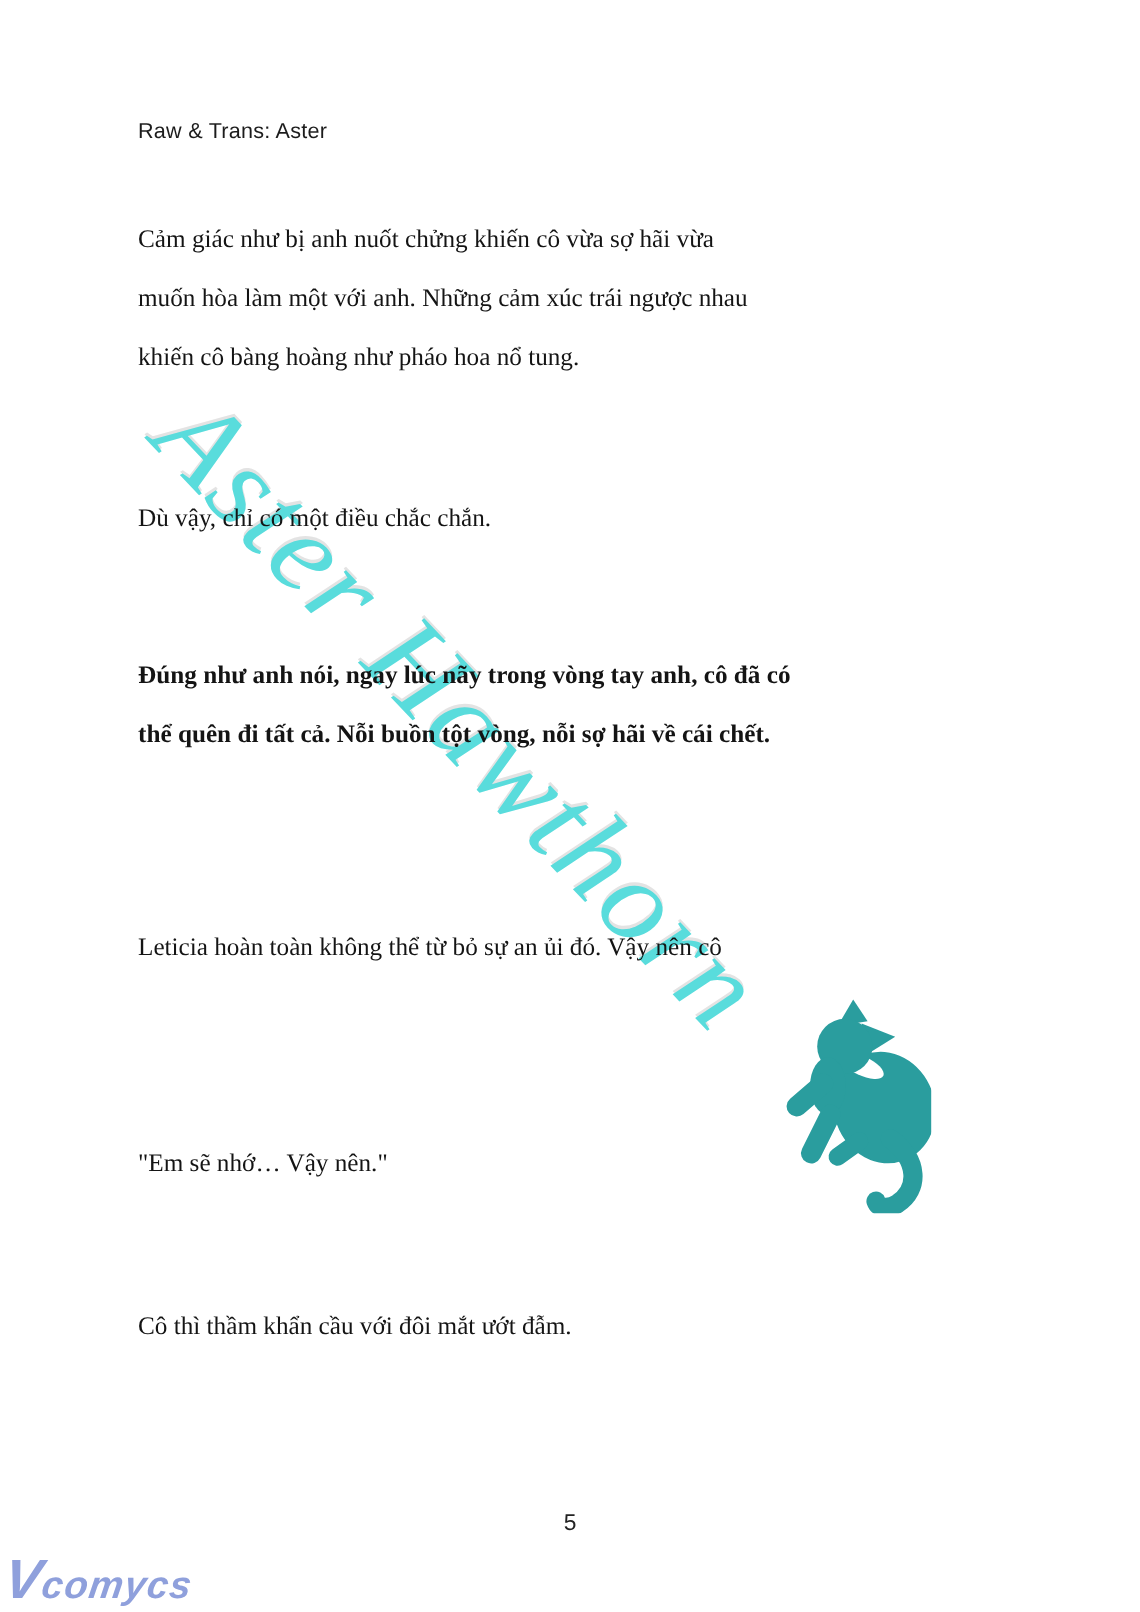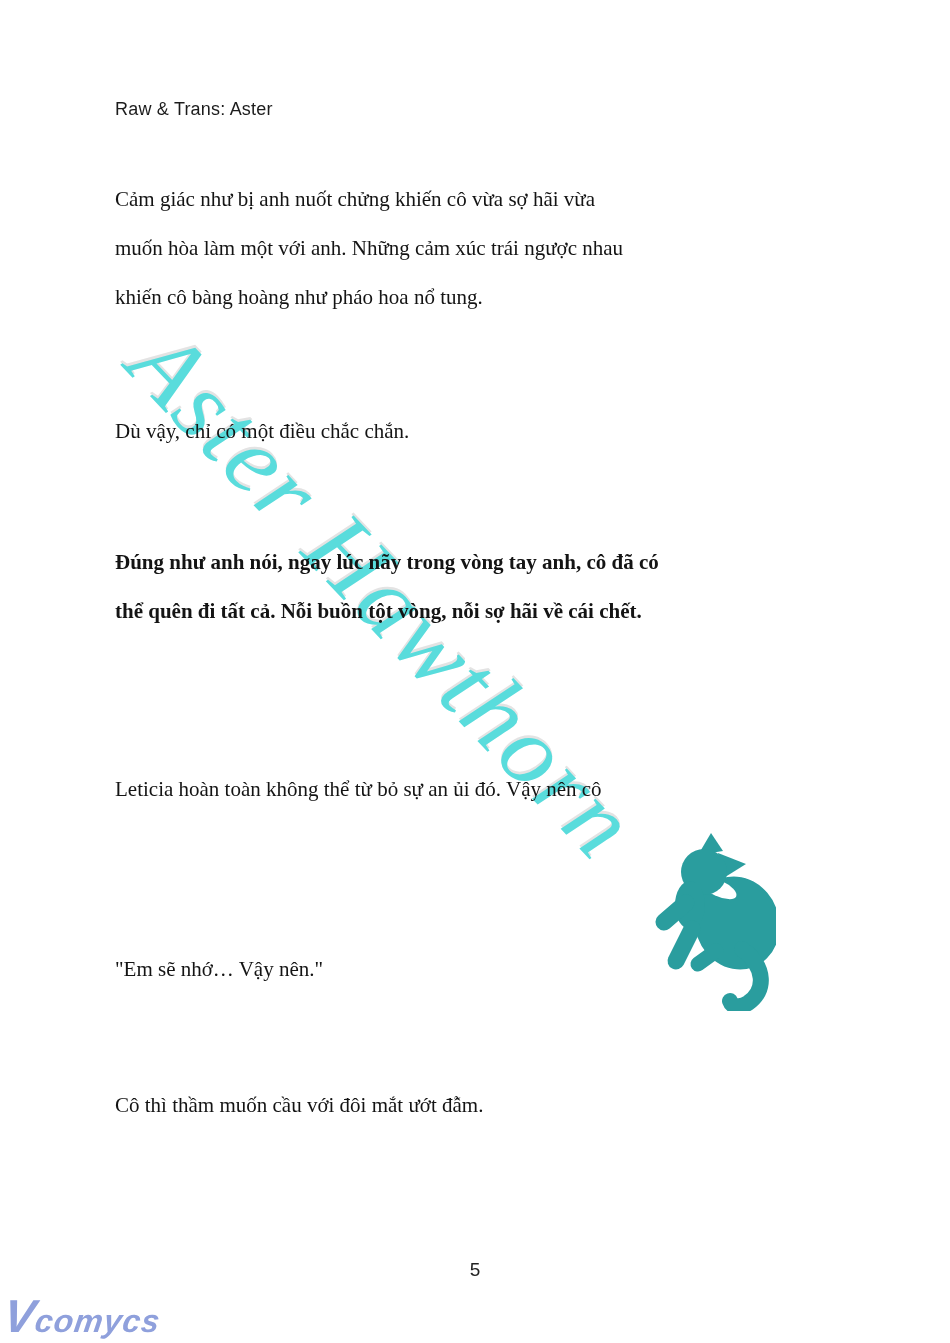--- a/index.html
+++ b/index.html
@@ -77,21 +77,21 @@
 
   <p class="para para-4">
     <span class="line">Leticia hoàn toàn không thể từ bỏ sự an ủi đó. Vậy nên cô</span>
   </p>
 
   <p class="para para-5">
     <span class="line">"Em sẽ nhớ… Vậy nên."</span>
   </p>
 
   <p class="para para-6">
-    <span class="line">Cô thì thầm muốn cầu với đôi mắt ướt đẫm.</span>
+    <span class="line">Cô thì thầm khẩn cầu với đôi mắt ướt đẫm.</span>
   </p>
 
   <svg class="cat" viewBox="0 0 122 180" xmlns="http://www.w3.org/2000/svg" aria-hidden="true">
 
     <ellipse cx="83" cy="92" rx="42" ry="47" transform="rotate(-20 83 92)" fill="#2a9d9e"></ellipse>
 
     <ellipse cx="64" cy="57" rx="20" ry="8" transform="rotate(25 64 57)" fill="#ffffff"></ellipse>
 
     <polygon points="44,24 57,2 69,20" fill="#2a9d9e"></polygon>
     <polygon points="64,22 92,33 68,48" fill="#2a9d9e"></polygon>

